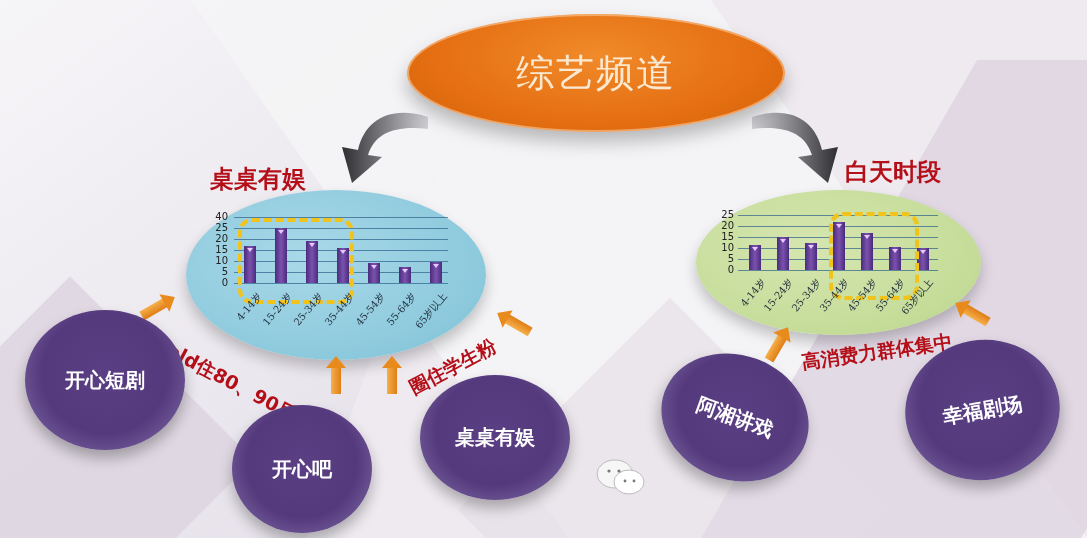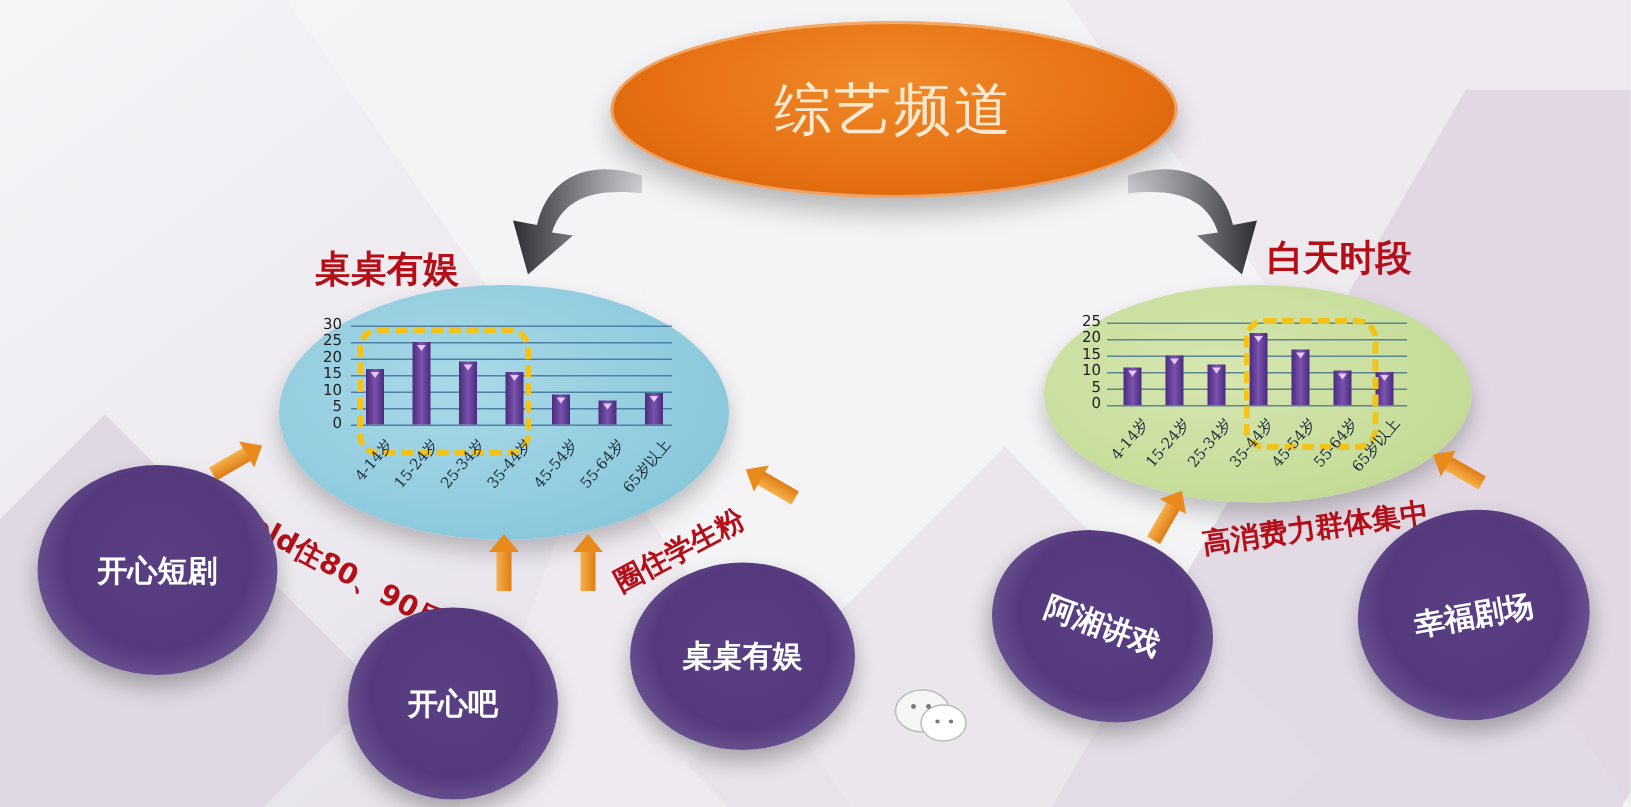--- a/index.html
+++ b/index.html
@@ -93,21 +93,21 @@
   <span>综艺频道</span>
 </div>
 
 <div class="section-label" style="left:210px;top:163px">桌桌有娱</div>
 <div class="section-label" style="left:845px;top:156px">白天时段</div>
 
 <div class="chart-oval oval-blue"></div>
 <div class="chart-oval oval-green"></div>
 
 <div class="chart" id="chart-left" style="left:210px;top:212px;width:240px;height:120px;">
-  <div class="axis-label" style="left:0;top:0">30</div>
+  <div class="axis-label" style="left:0;top:0">40</div>
   <div class="axis-label" style="left:0;top:11px">25</div>
   <div class="axis-label" style="left:0;top:22px">20</div>
   <div class="axis-label" style="left:0;top:33px">15</div>
   <div class="axis-label" style="left:0;top:44px">10</div>
   <div class="axis-label" style="left:0;top:55px">5</div>
   <div class="axis-label" style="left:0;top:66px">0</div>
   <div class="grid" style="left:24px;width:214px;top:5px"></div>
   <div class="grid" style="left:24px;width:214px;top:16px"></div>
   <div class="grid" style="left:24px;width:214px;top:27px"></div>
   <div class="grid" style="left:24px;width:214px;top:38px"></div>

